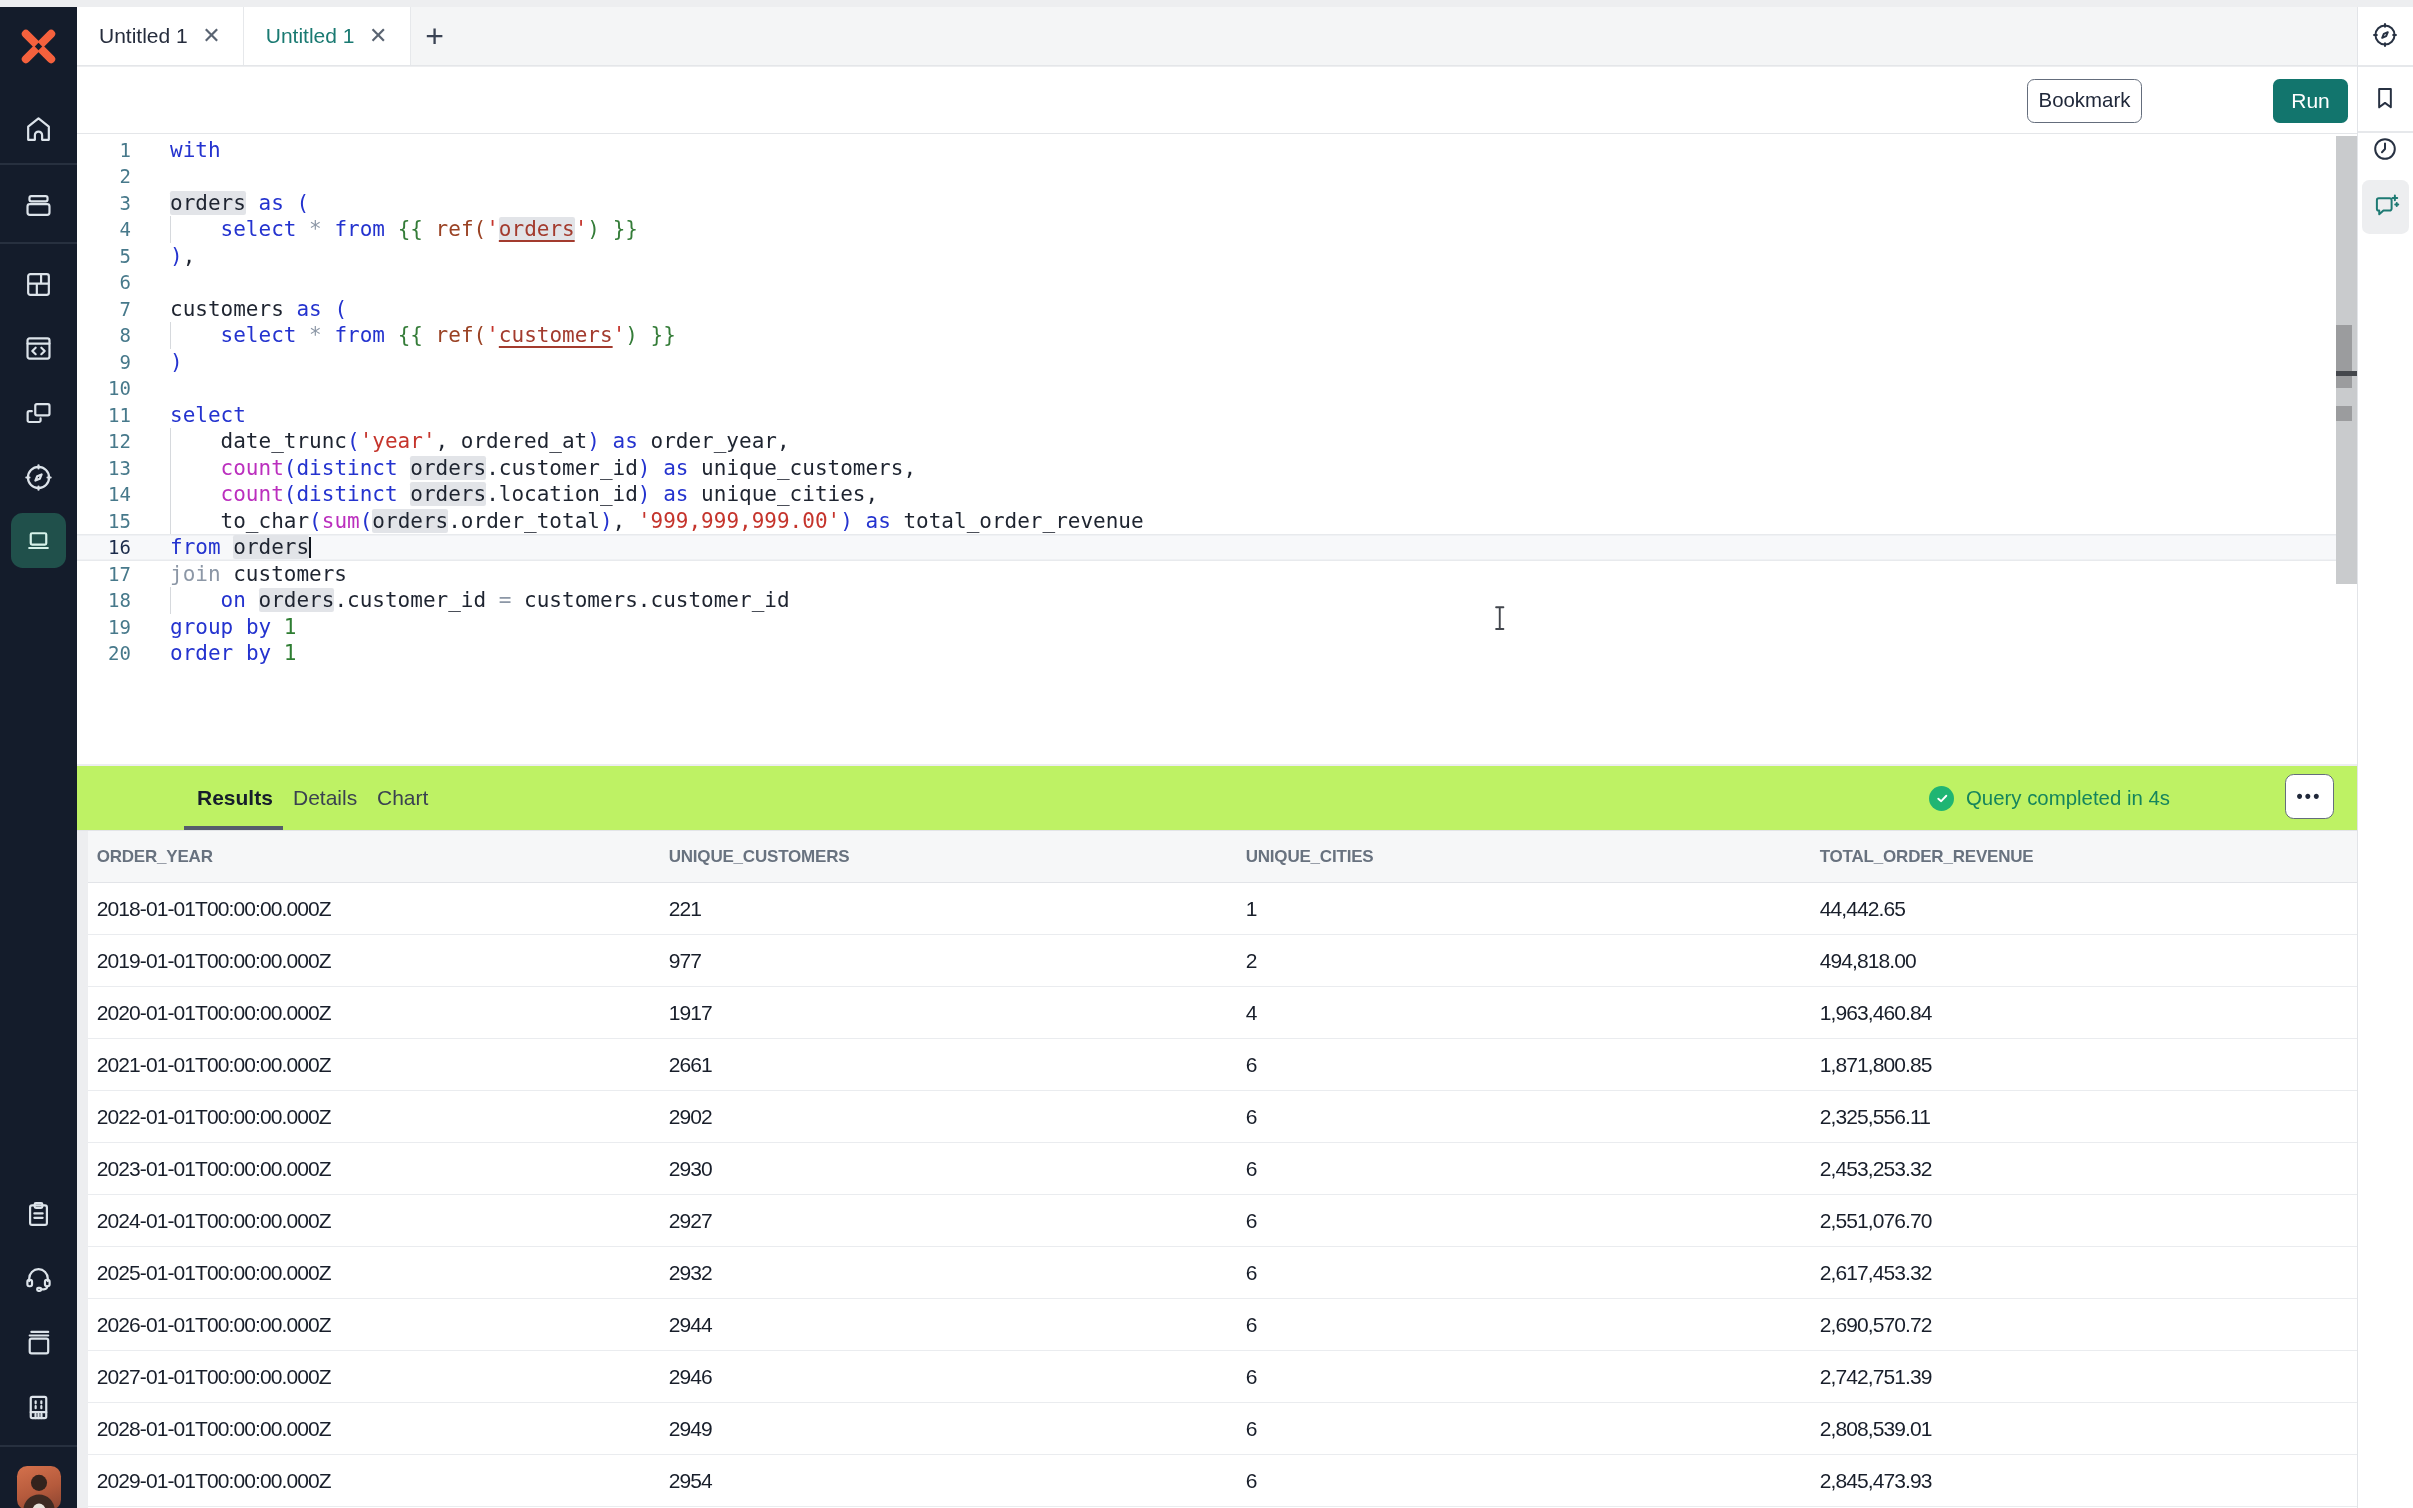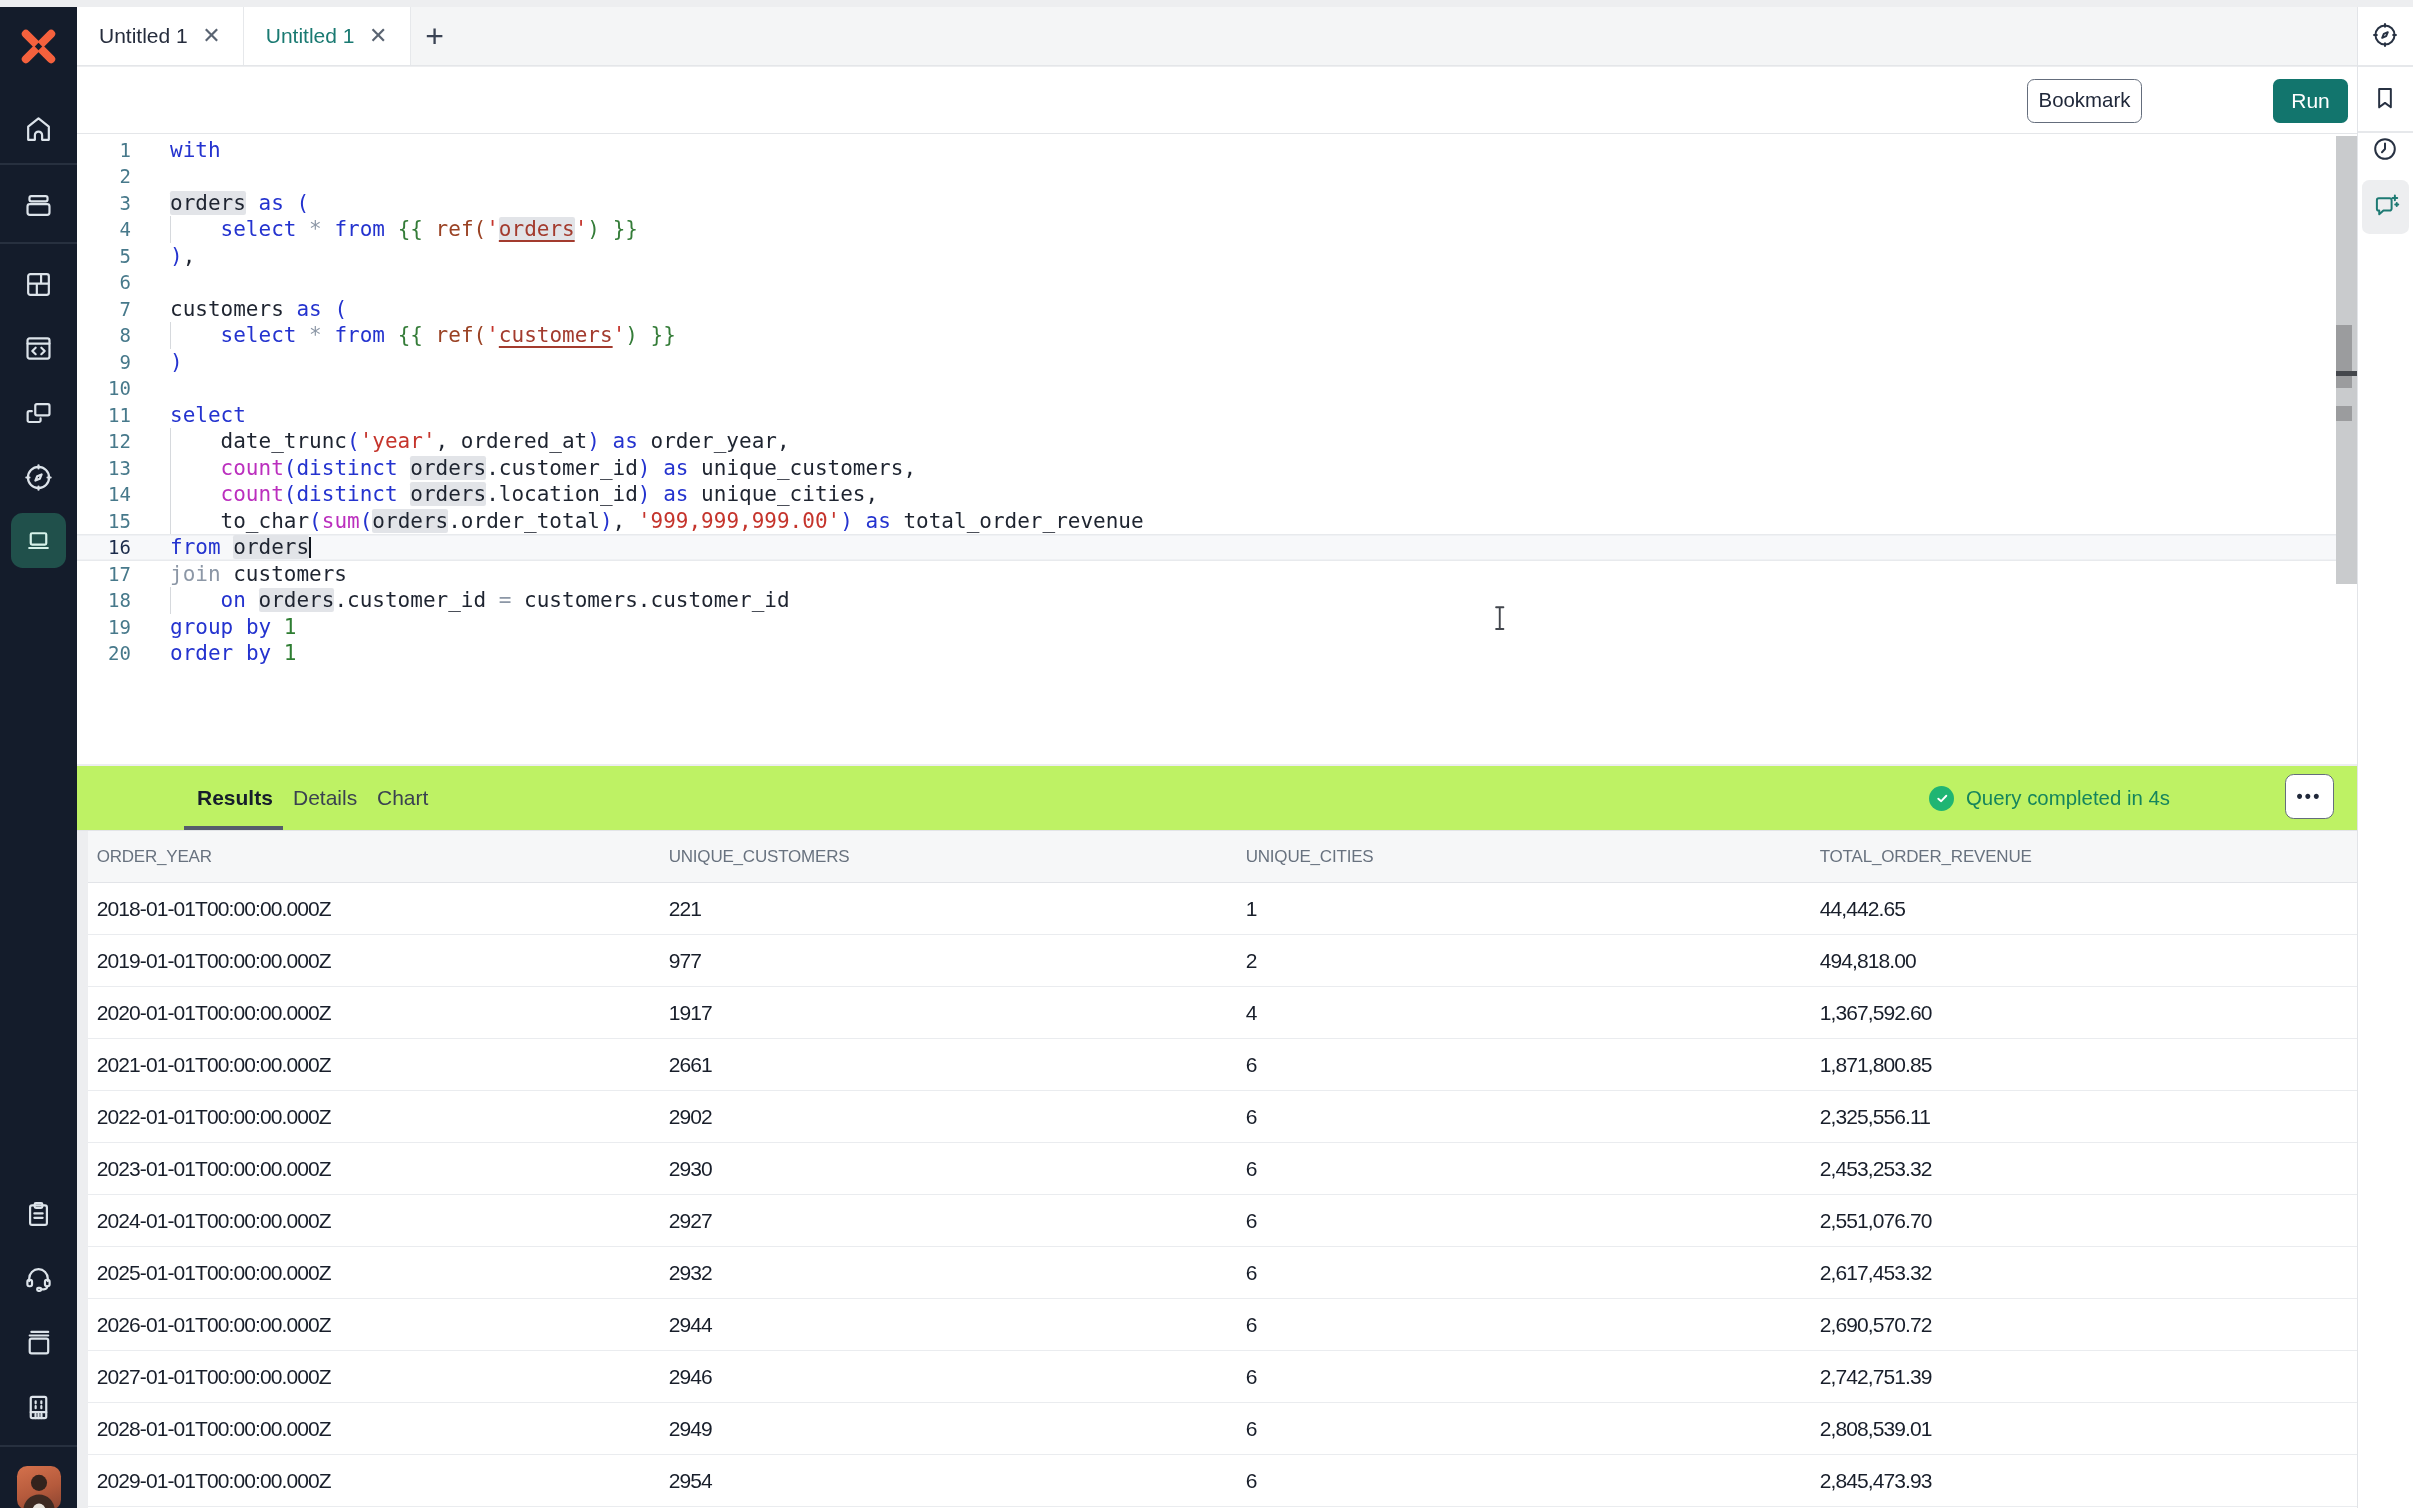--- a/index.html
+++ b/index.html
@@ -64,21 +64,21 @@
   .status-circle{width:25px;height:25px;border-radius:50%;background:#1FB573;display:flex;align-items:center;justify-content:center;}
   .status-circle svg{width:14.6px;height:14.6px;}
   .status-text{font-size:20.4px;color:#15855C;}
   .res-more{position:absolute;top:8px;right:25.5px;width:49px;height:45px;box-sizing:border-box;border:1.5px solid #646D7C;
             border-radius:8.7px;background:#fff;display:flex;align-items:center;justify-content:center;
             font-size:17.5px;font-weight:bold;letter-spacing:2.2px;color:#20283A;}
   .results-bg{position:absolute;left:77px;top:824px;width:2282px;height:684px;background:#EDEEF0;}
   .table{position:absolute;left:11px;top:0;width:2271px;background:#FFFFFF;}
   .thead{display:grid;grid-template-columns:572px 577px 574px 547px;height:51px;background:#F6F7F8;
          border-bottom:1.5px solid #E2E4E8;align-items:center;}
-  .th{padding-left:8.7px;font-size:17px;font-weight:normal;color:#68727F;letter-spacing:-0.2px;}
+  .th{padding-left:8.7px;font-size:17px;font-weight:bold;color:#68727F;letter-spacing:-0.2px;}
   .tr{display:grid;grid-template-columns:572px 577px 574px 547px;height:51px;align-items:center;border-bottom:1.5px solid #EAECEF;}
   .td{padding-left:8.7px;font-size:21px;color:#181E2A;letter-spacing:-0.9px;}
 </style>
 </head>
 <body>
 
 <div class="app">
 
   <div class="sidebar">
     <div class="logo">
@@ -293,21 +293,21 @@
           <div class="tr">
             <div class="td">2019-01-01T00:00:00.000Z</div>
             <div class="td">977</div>
             <div class="td">2</div>
             <div class="td">494,818.00</div>
           </div>
           <div class="tr">
             <div class="td">2020-01-01T00:00:00.000Z</div>
             <div class="td">1917</div>
             <div class="td">4</div>
-            <div class="td">1,367,592.60</div>
+            <div class="td">1,963,460.84</div>
           </div>
           <div class="tr">
             <div class="td">2021-01-01T00:00:00.000Z</div>
             <div class="td">2661</div>
             <div class="td">6</div>
             <div class="td">1,871,800.85</div>
           </div>
           <div class="tr">
             <div class="td">2022-01-01T00:00:00.000Z</div>
             <div class="td">2902</div>

